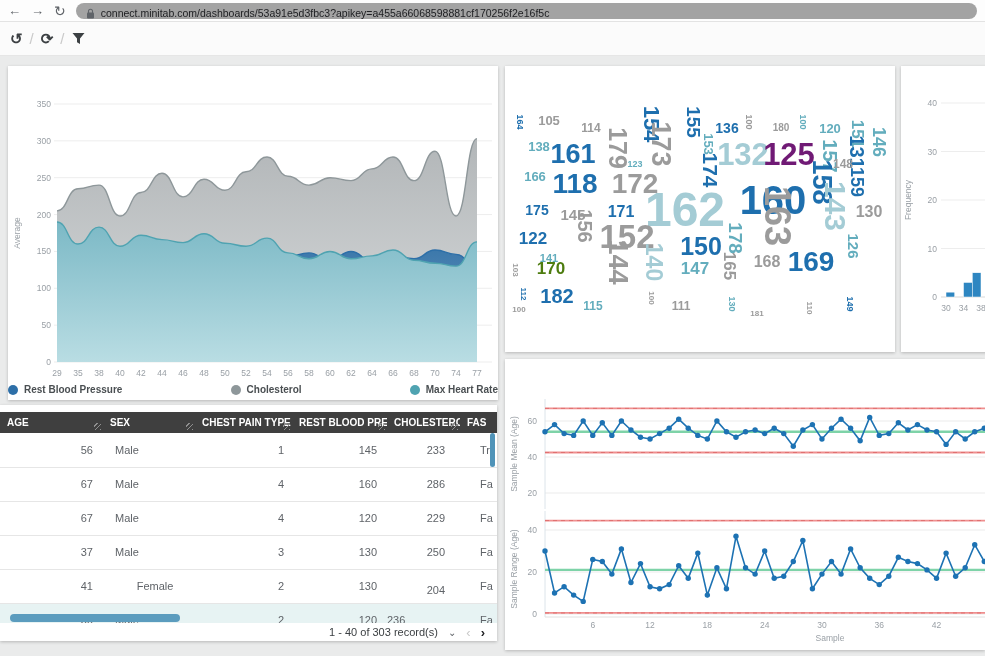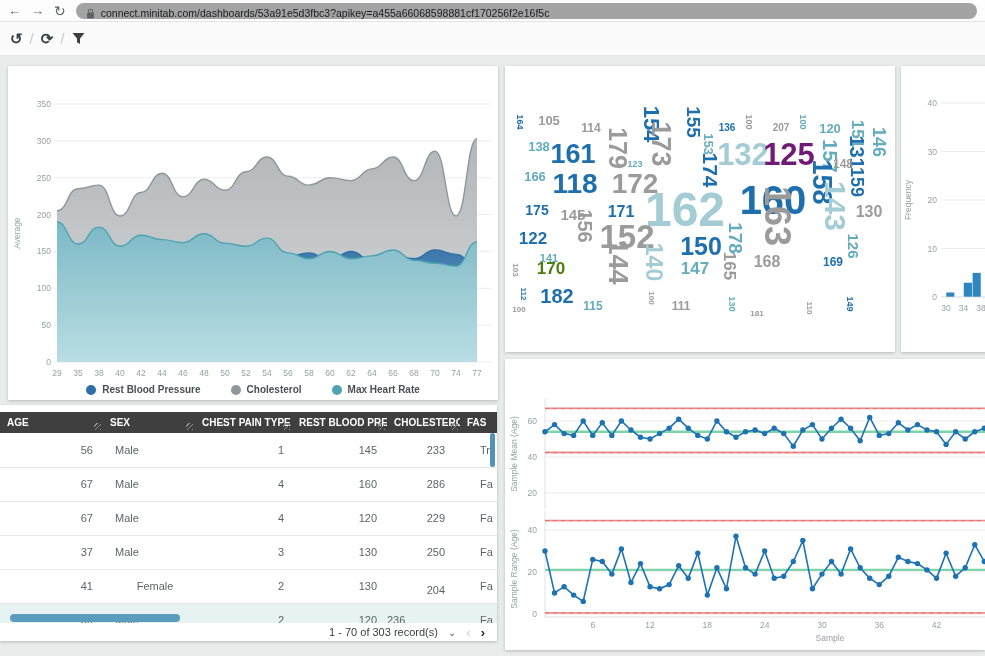--- a/index.html
+++ b/index.html
@@ -22,21 +22,21 @@
   #card-area    { left:8px;   top:10px;  width:490px; height:334px; }
   #card-cloud   { left:505px; top:10px;  width:390px; height:286px; }
   #card-hist    { left:901px; top:10px;  width:120px; height:286px; }
   #card-table   { left:0px;   top:349px; width:497px; height:236px; }
   #card-control { left:505px; top:303px; width:480px; height:291px; }
 
   svg { display:block; }
   .tk { font:8.5px "Liberation Sans",sans-serif; fill:#9aa0a6; }
 
   
-  .legend { position:absolute; left:0; right:0; bottom:5px; display:flex; justify-content:center; gap:30px; }
+  .legend { position:absolute; left:0; right:0; bottom:5px; display:flex; justify-content:space-between; gap:30px; }
   .lg-item { display:flex; align-items:center; gap:6px; font-size:10px; font-weight:bold; color:#4a4f52; }
   .lg-dot { width:10px; height:10px; border-radius:50%; display:inline-block; }
 
   
   #cloud { position:relative; width:100%; height:100%; }
   .cw { position:absolute; font-weight:bold; line-height:1; transform:translate(-50%,-50%); white-space:nowrap; }
   .cw.wv { writing-mode:vertical-rl; }
 
   
   #grid { border-collapse:collapse; table-layout:fixed; width:540px; }
@@ -156,23 +156,23 @@
       </div>
   </div>
 
   <div class="card" id="card-cloud">
     <div id="cloud">
         <span class="cw wv" style="left: 14px; top: 56px; font-size: 9px; color: rgb(30, 111, 174);">164</span>
         <span class="cw" style="left: 44px; top: 54px; font-size: 13px; color: rgb(155, 155, 155);">105</span>
         <span class="cw" style="left: 86px; top: 62px; font-size: 12px; color: rgb(155, 155, 155);">114</span>
         <span class="cw wv" style="left: 146px; top: 58px; font-size: 22px; color: rgb(30, 111, 174);">154</span>
         <span class="cw wv" style="left: 188px; top: 56px; font-size: 19px; color: rgb(30, 111, 174);">155</span>
-        <span class="cw" style="left: 222px; top: 62px; font-size: 10px; color: rgb(30, 111, 174);">136</span>
+        <span class="cw" style="left: 222px; top: 62px; font-size: 14px; color: rgb(30, 111, 174);">136</span>
         <span class="cw wv" style="left: 243px; top: 56px; font-size: 9px; color: rgb(155, 155, 155);">100</span>
-        <span class="cw" style="left: 276px; top: 62px; font-size: 10px; color: rgb(155, 155, 155);">207</span>
+        <span class="cw" style="left: 276px; top: 62px; font-size: 10px; color: rgb(155, 155, 155);">180</span>
         <span class="cw wv" style="left: 297px; top: 56px; font-size: 9px; color: rgb(99, 173, 189);">100</span>
         <span class="cw" style="left: 325px; top: 62px; font-size: 13px; color: rgb(99, 173, 189);">120</span>
         <span class="cw wv" style="left: 352px; top: 68px; font-size: 17px; color: rgb(99, 173, 189);">151</span>
         <span class="cw" style="left: 34px; top: 80px; font-size: 13px; color: rgb(99, 173, 189);">138</span>
         <span class="cw" style="left: 68px; top: 88px; font-size: 27px; color: rgb(30, 111, 174);">161</span>
         <span class="cw wv" style="left: 112px; top: 82px; font-size: 25px; color: rgb(155, 155, 155);">179</span>
         <span class="cw" style="left: 130px; top: 98px; font-size: 9px; color: rgb(99, 173, 189);">123</span>
         <span class="cw wv" style="left: 155px; top: 78px; font-size: 27px; color: rgb(155, 155, 155);">173</span>
         <span class="cw wv" style="left: 203px; top: 78px; font-size: 13px; color: rgb(99, 173, 189);">153</span>
         <span class="cw" style="left: 238px; top: 88px; font-size: 31px; color: rgb(164, 204, 213);">132</span>
@@ -195,21 +195,21 @@
         <span class="cw wv" style="left: 272px; top: 150px; font-size: 36px; color: rgb(155, 155, 155);">163</span>
         <span class="cw wv" style="left: 330px; top: 140px; font-size: 30px; color: rgb(164, 204, 213);">143</span>
         <span class="cw" style="left: 364px; top: 146px; font-size: 16px; color: rgb(155, 155, 155);">130</span>
         <span class="cw" style="left: 28px; top: 172px; font-size: 17px; color: rgb(30, 111, 174);">122</span>
         <span class="cw wv" style="left: 80px; top: 160px; font-size: 20px; color: rgb(155, 155, 155);">156</span>
         <span class="cw" style="left: 122px; top: 170px; font-size: 33px; color: rgb(155, 155, 155);">152</span>
         <span class="cw" style="left: 44px; top: 192px; font-size: 11px; color: rgb(99, 173, 189);">141</span>
         <span class="cw" style="left: 196px; top: 180px; font-size: 25px; color: rgb(30, 111, 174);">150</span>
         <span class="cw wv" style="left: 230px; top: 172px; font-size: 19px; color: rgb(99, 173, 189);">178</span>
         <span class="cw" style="left: 262px; top: 196px; font-size: 16px; color: rgb(155, 155, 155);">168</span>
-        <span class="cw" style="left: 306px; top: 196px; font-size: 12px; color: rgb(30, 111, 174); margin-left: 22px;">169</span>
+        <span class="cw" style="left: 306px; top: 196px; font-size: 28px; color: rgb(30, 111, 174);">169</span>
         <span class="cw wv" style="left: 348px; top: 180px; font-size: 15px; color: rgb(99, 173, 189);">126</span>
         <span class="cw wv" style="left: 10px; top: 204px; font-size: 8px; color: rgb(155, 155, 155);">103</span>
         <span class="cw" style="left: 32px; top: 202px; font-size: 17px; color: #4d7c0f; margin-left: 14px;">170</span>
         <span class="cw wv" style="left: 112px; top: 196px; font-size: 27px; color: rgb(155, 155, 155);">144</span>
         <span class="cw wv" style="left: 148px; top: 196px; font-size: 23px; color: rgb(164, 204, 213);">140</span>
         <span class="cw" style="left: 190px; top: 202px; font-size: 17px; color: rgb(99, 173, 189);">147</span>
         <span class="cw wv" style="left: 224px; top: 200px; font-size: 17px; color: rgb(155, 155, 155);">165</span>
         <span class="cw wv" style="left: 18px; top: 228px; font-size: 8px; color: rgb(30, 111, 174);">112</span>
         <span class="cw" style="left: 14px; top: 244px; font-size: 8px; color: rgb(155, 155, 155);">100</span>
         <span class="cw" style="left: 52px; top: 230px; font-size: 20px; color: rgb(30, 111, 174);">182</span>
@@ -315,21 +315,21 @@
               <td style="text-align: right; padding: 0px 10px 0px 0px;">120</td>
               <td style="text-align: left; padding: 0px 15px 0px 0px;">236</td>
               <td style="text-align: left; padding: 0px 0px 0px 20px;">Fa</td>
             </tr>
           </tbody>
         </table>
     </div>
     <div class="vthumb"></div>
     <div class="hthumb"></div>
     <div class="tfoot">
-      <span>1 - 70 of 303 record(s)</span>
+      <span>1 - 40 of 303 record(s)</span>
       <span class="chev">⌄</span>
       <span class="pg-prev">‹</span>
       <span class="pg-next">›</span>
     </div>
   </div>
 
   <div class="card" id="card-control">
     <svg id="ctrl-svg" width="480" height="291">
         <line x1="40" x2="480" y1="134" y2="134" stroke="#ebebeb"></line>
         <text x="32" y="137" class="tk" text-anchor="end">20</text>

